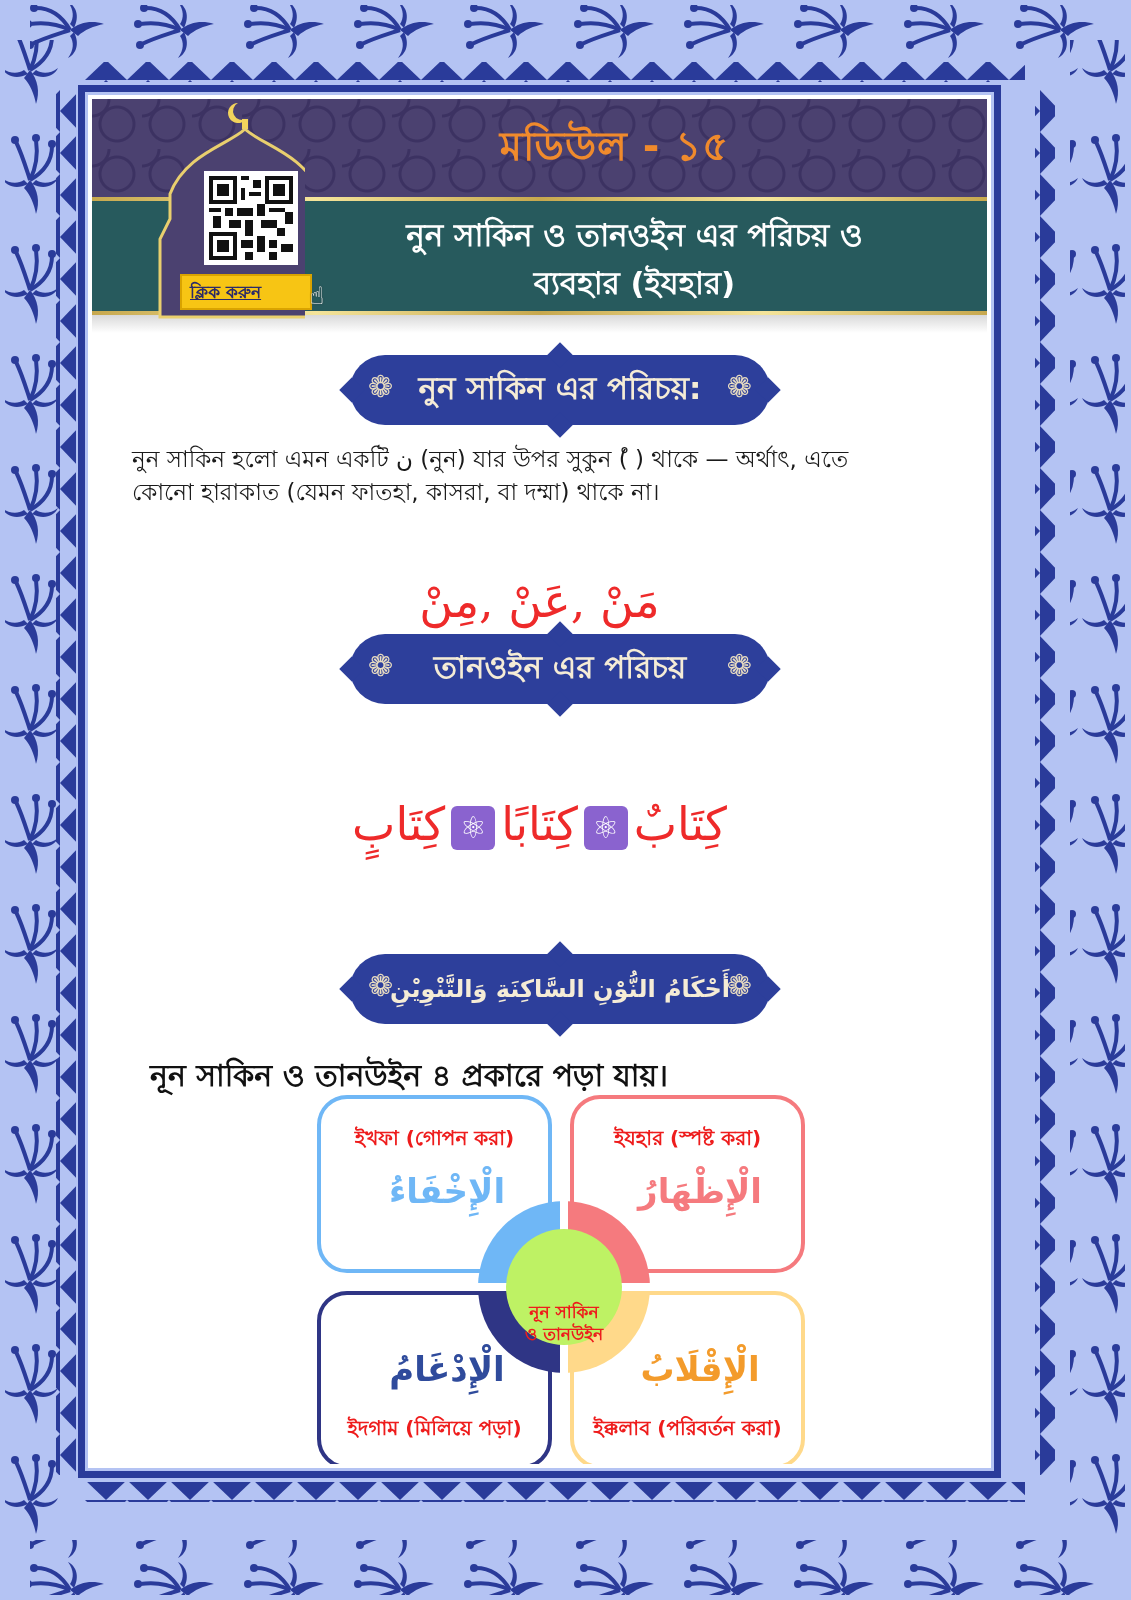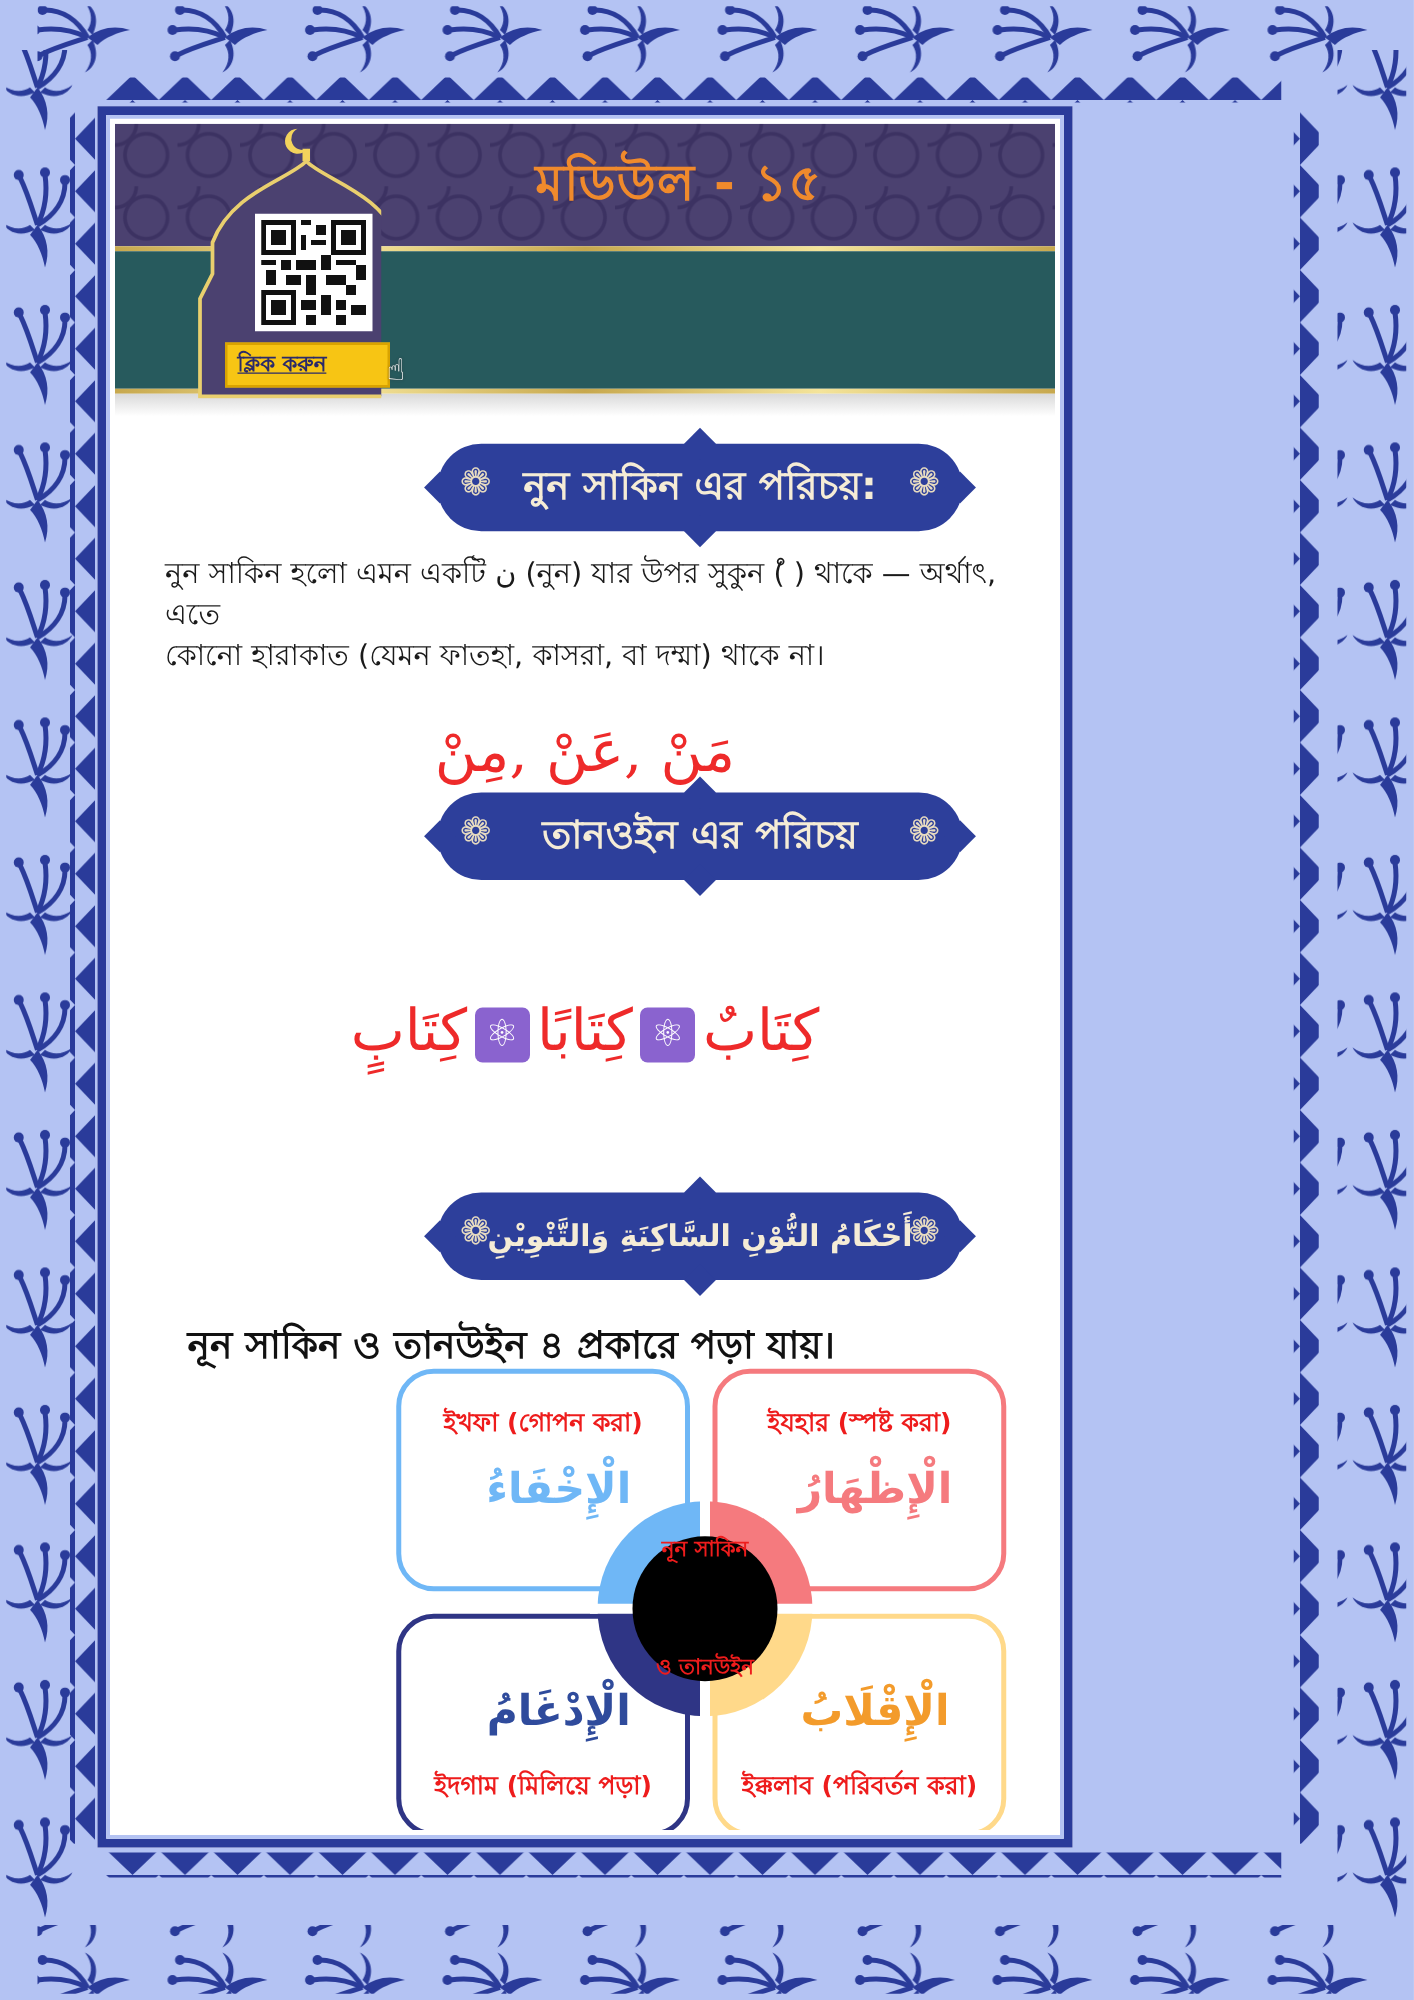--- a/index.html
+++ b/index.html
@@ -6,21 +6,21 @@
   html, body { width: 1131px; height: 1600px; overflow: hidden; }
   body {
     background: #b4c3f3;
     font-family: "DejaVu Sans", "Liberation Sans", sans-serif;
     position: relative;
   }
   
   .border-layer { position: absolute; left: 0; top: 0; width: 1131px; height: 1600px; }
   
   .frame {
-    position: absolute; left: 78px; top: 85px; width: 780px; height: 1393px;
+    position: absolute; left: 78px; top: 85px; width: 923px; height: 1393px;
     background: #ffffff;
     border: 7px solid #2a3b9a;
     outline: 3px solid #b4c3f3;
     outline-offset: -10px;
   }
   .frame-inner {
     position: absolute; left: 7px; top: 7px; right: 7px; bottom: 7px;
     overflow: hidden;
   }
   
@@ -121,22 +121,22 @@
     color: #ee1c1c; font-weight: bold; font-size: 20px; }
   .card .ar { position: absolute; left: 0; right: 0; text-align: center;
     font-family: "DejaVu Sans", sans-serif; font-weight: bold; font-size: 34px; padding-left: 25px; }
   .ring {
     position: absolute; width: 172px; height: 172px; border-radius: 50%;
     background: conic-gradient(#f57a7e 0 90deg, #ffd98a 90deg 180deg, #2f3585 180deg 270deg, #6fb7f6 270deg 360deg);
   }
   .ring-gap-h { position: absolute; height: 8px; background: #fff; }
   .ring-gap-v { position: absolute; width: 8px; background: #fff; }
   .ring-center {
-    position: absolute; width: 116px; height: 116px; border-radius: 50%; background: #000000;
-    display: flex; flex-direction: column; align-items: center; justify-content: space-between;
+    position: absolute; width: 116px; height: 116px; border-radius: 50%; background: #bef264;
+    display: flex; flex-direction: column; align-items: center; justify-content: flex-end;
     color: #ee1c1c; font-weight: bold; font-size: 17px; line-height: 22px; text-align: center;
   }
 </style>
 </head>
 <body>
 
 <svg class="border-layer" viewBox="0 0 1131 1600" xmlns="http://www.w3.org/2000/svg">
   <defs>
     <g id="sprig">
       <path d="M0 0 C 10 -8, 22 -10, 34 -6 C 24 -4, 14 0, 8 6 Z" fill="#2a3b9a"></path>
@@ -182,20 +182,24 @@
 <div class="frame">
   <div class="frame-inner">
 
     <div class="hdr-top"></div>
     <div class="hdr-line1"></div>
     <div class="hdr-bottom"></div>
     <div class="hdr-line2"></div>
     <div class="hdr-shadow"></div>
 
     <div class="module-title">মডিউল - ১৫</div>
+    <div class="lesson-title">
+      <div>নুন সাকিন ও তানওইন এর পরিচয় ও</div>
+      <div>ব্যবহার (ইযহার)</div>
+    </div>
 
     <div class="mosque">
       <svg width="175" height="220" viewBox="0 0 175 220">
         <path d="M108 4 a10 10 0 1 0 8 16 a8 8 0 1 1 -8 -16z" fill="#f2d35c"></path>
         <rect x="112" y="20" width="6" height="10" fill="#f2d35c"></rect>
         <path d="M115 30 C 100 45, 55 55, 40 95 L 40 120 L 30 140 L 30 218 L 200 218 L 200 140 L 190 120 L 190 95 C 175 55, 130 45, 115 30 Z" fill="#4b4170" stroke="#e9cf6e" stroke-width="3"></path>
       </svg>
       <div class="qr">
         <svg width="84" height="84" viewBox="0 0 21 21" shape-rendering="crispEdges">
           <rect width="21" height="21" fill="#fff"></rect>

